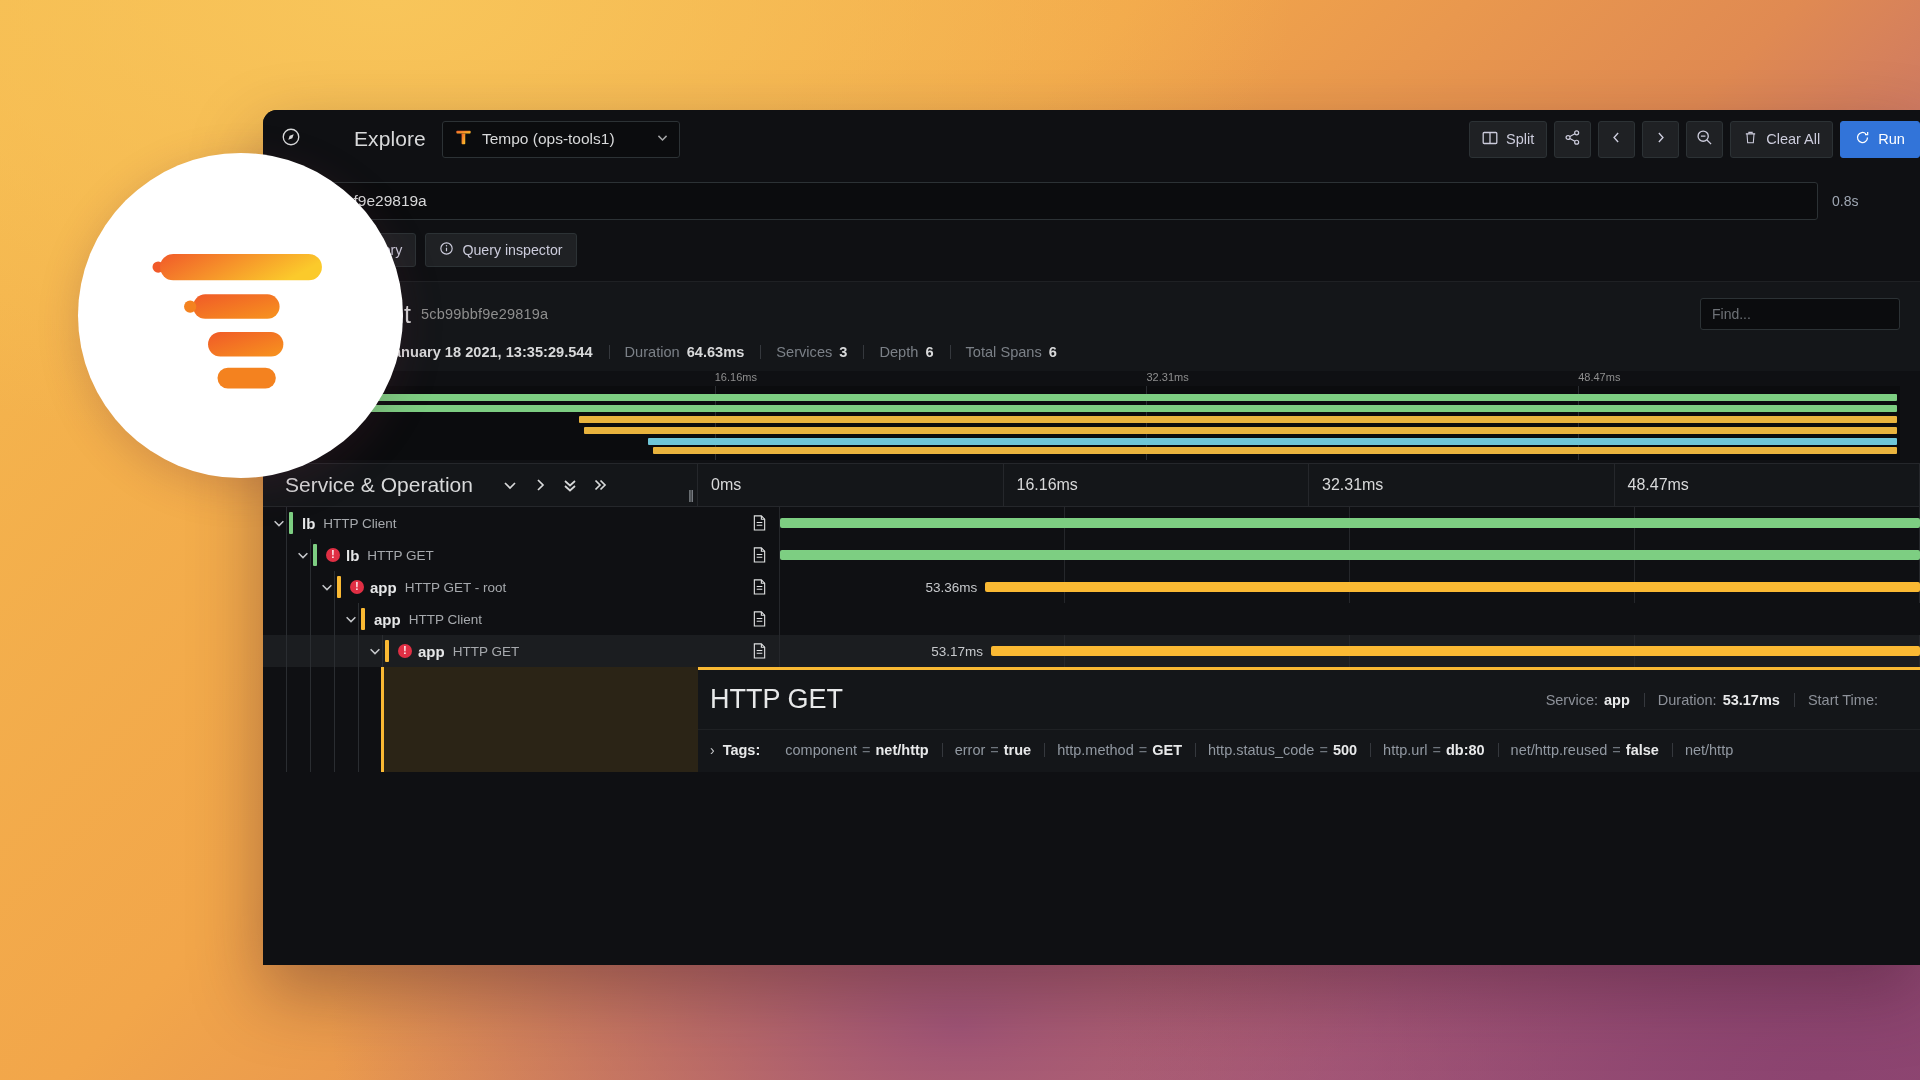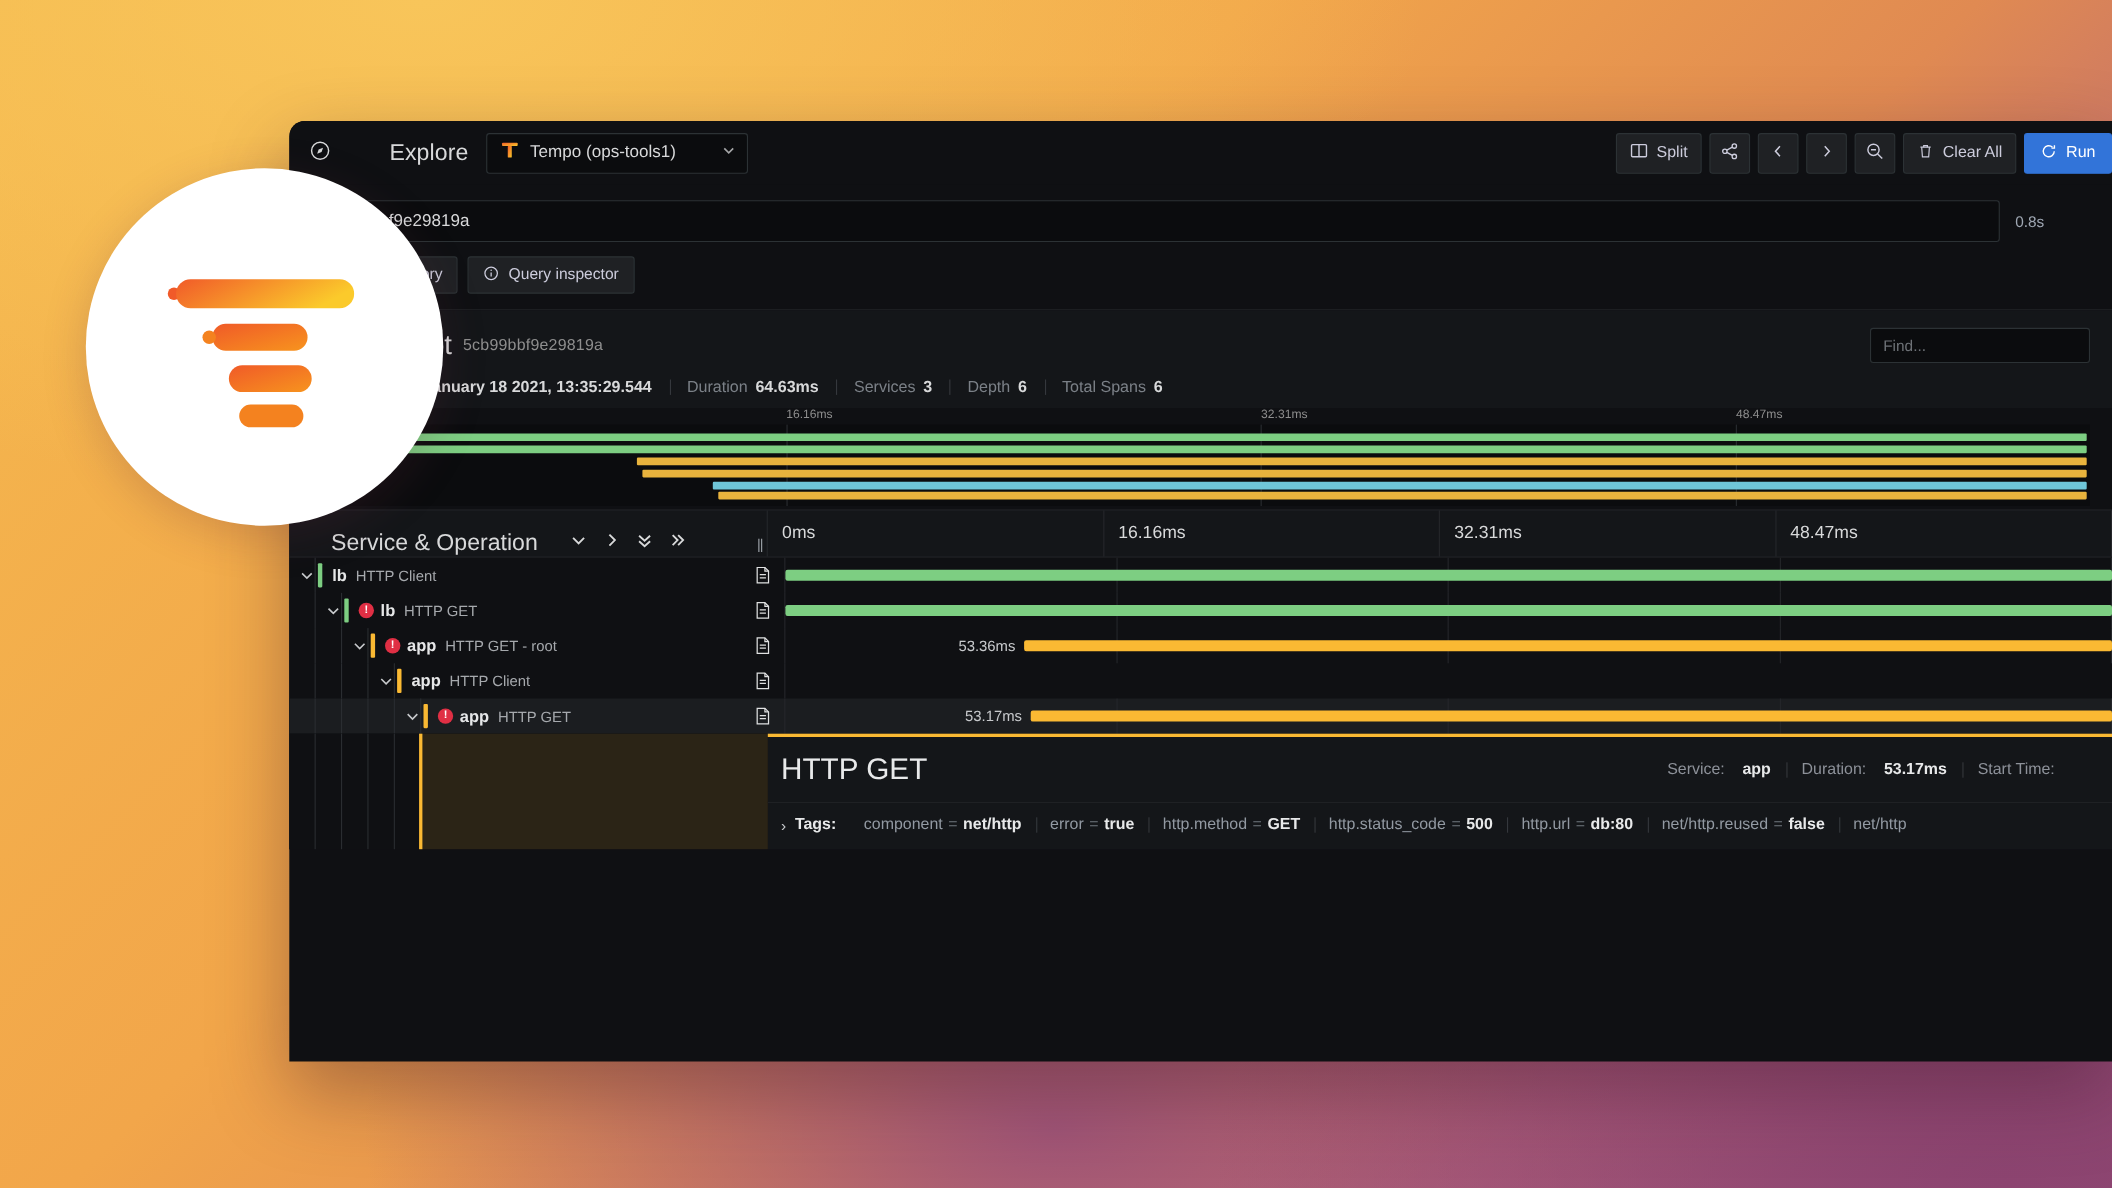--- a/index.html
+++ b/index.html
@@ -165,22 +165,22 @@
   
   .tl-header {
     display: flex; align-items: stretch;
     height: 44px;
     background: #141619;
     border-top: 1px solid #25272b;
     border-bottom: 1px solid #25272b;
   }
   .tl-left {
     width: 435px; flex: none;
-    display: flex; align-items: flex-end;
-    padding-left: 38px; gap: 0;
+    display: flex; align-items: center;
+    padding-left: 22px; gap: 0;
     border-right: 1px solid #25272b;
     position: relative;
   }
   .tl-left-title { font-size: 21px; color: #d8d9da; }
   .tl-collapse-icons { display: flex; align-items: center; gap: 0; margin-left: 22px; }
   .ci { width: 30px; height: 30px; display: flex; align-items: center; justify-content: center; color: #d8d9da; }
   .tl-drag {
     position: absolute; right: 4px; bottom: 4px;
     color: #9aa0a6; font-size: 13px; letter-spacing: -1px;
   }
@@ -191,21 +191,21 @@
     display: flex; align-items: center;
     padding-left: 13px;
     font-size: 16px; color: #d8d9da;
   }
 
   
   .spans { background: #0f1013; }
   .span-row { display: flex; height: 32px; align-items: stretch; position: relative; }
   .span-row.selected { background: #1b1d20; }
   .span-left {
-    width: 451px; flex: none;
+    width: 517px; flex: none;
     display: flex; align-items: center;
     position: relative;
     border-right: 1px solid #25272b;
   }
   .guides { position: absolute; left: 0; top: 0; bottom: 0; display: flex; }
   .guide { width: 24px; border-right: 1px solid #2a2d31; height: 100%; }
   .span-name-wrap { display: flex; align-items: center; gap: 0; position: relative; z-index: 2; }
   .caret { width: 20px; display: flex; justify-content: center; color: #c7c9cc; }
   .colorbar { width: 4px; height: 22px; border-radius: 1px; margin-right: 9px; }
   .err-dot {
@@ -244,21 +244,21 @@
     position: absolute; left: 118px; top: 0; bottom: 0; width: 3px; background: #fab933;
   }
   .detail-main { flex: 1; position: relative; }
   .detail-topline { height: 3px; background: #fab933; }
   .detail-head {
     display: flex; align-items: center;
     padding: 14px 22px 14px 12px;
   }
   .detail-title { font-size: 27px; color: #e8e9ea; font-weight: 400; }
   .detail-stats { margin-left: auto; display: flex; align-items: center; font-size: 14.5px; }
-  .dstat { padding: 0 14px; position: relative; display: flex; gap: 16px; align-items: baseline;}
+  .dstat { padding: 0 14px; position: relative; display: flex; gap: 6px; align-items: baseline;}
   .dstat + .dstat::before { content:""; position:absolute; left:0; top:1px; bottom:1px; width:1px; background:#35383d; }
   .dstat .k { color: #8d9199; }
   .dstat .v { color: #e8e9ea; font-weight: bold; }
 
   .tags-row {
     display: flex; align-items: center;
     padding: 12px 0 14px 12px;
     font-size: 14.5px;
     border-top: 1px solid #1f2124;
     white-space: nowrap;

